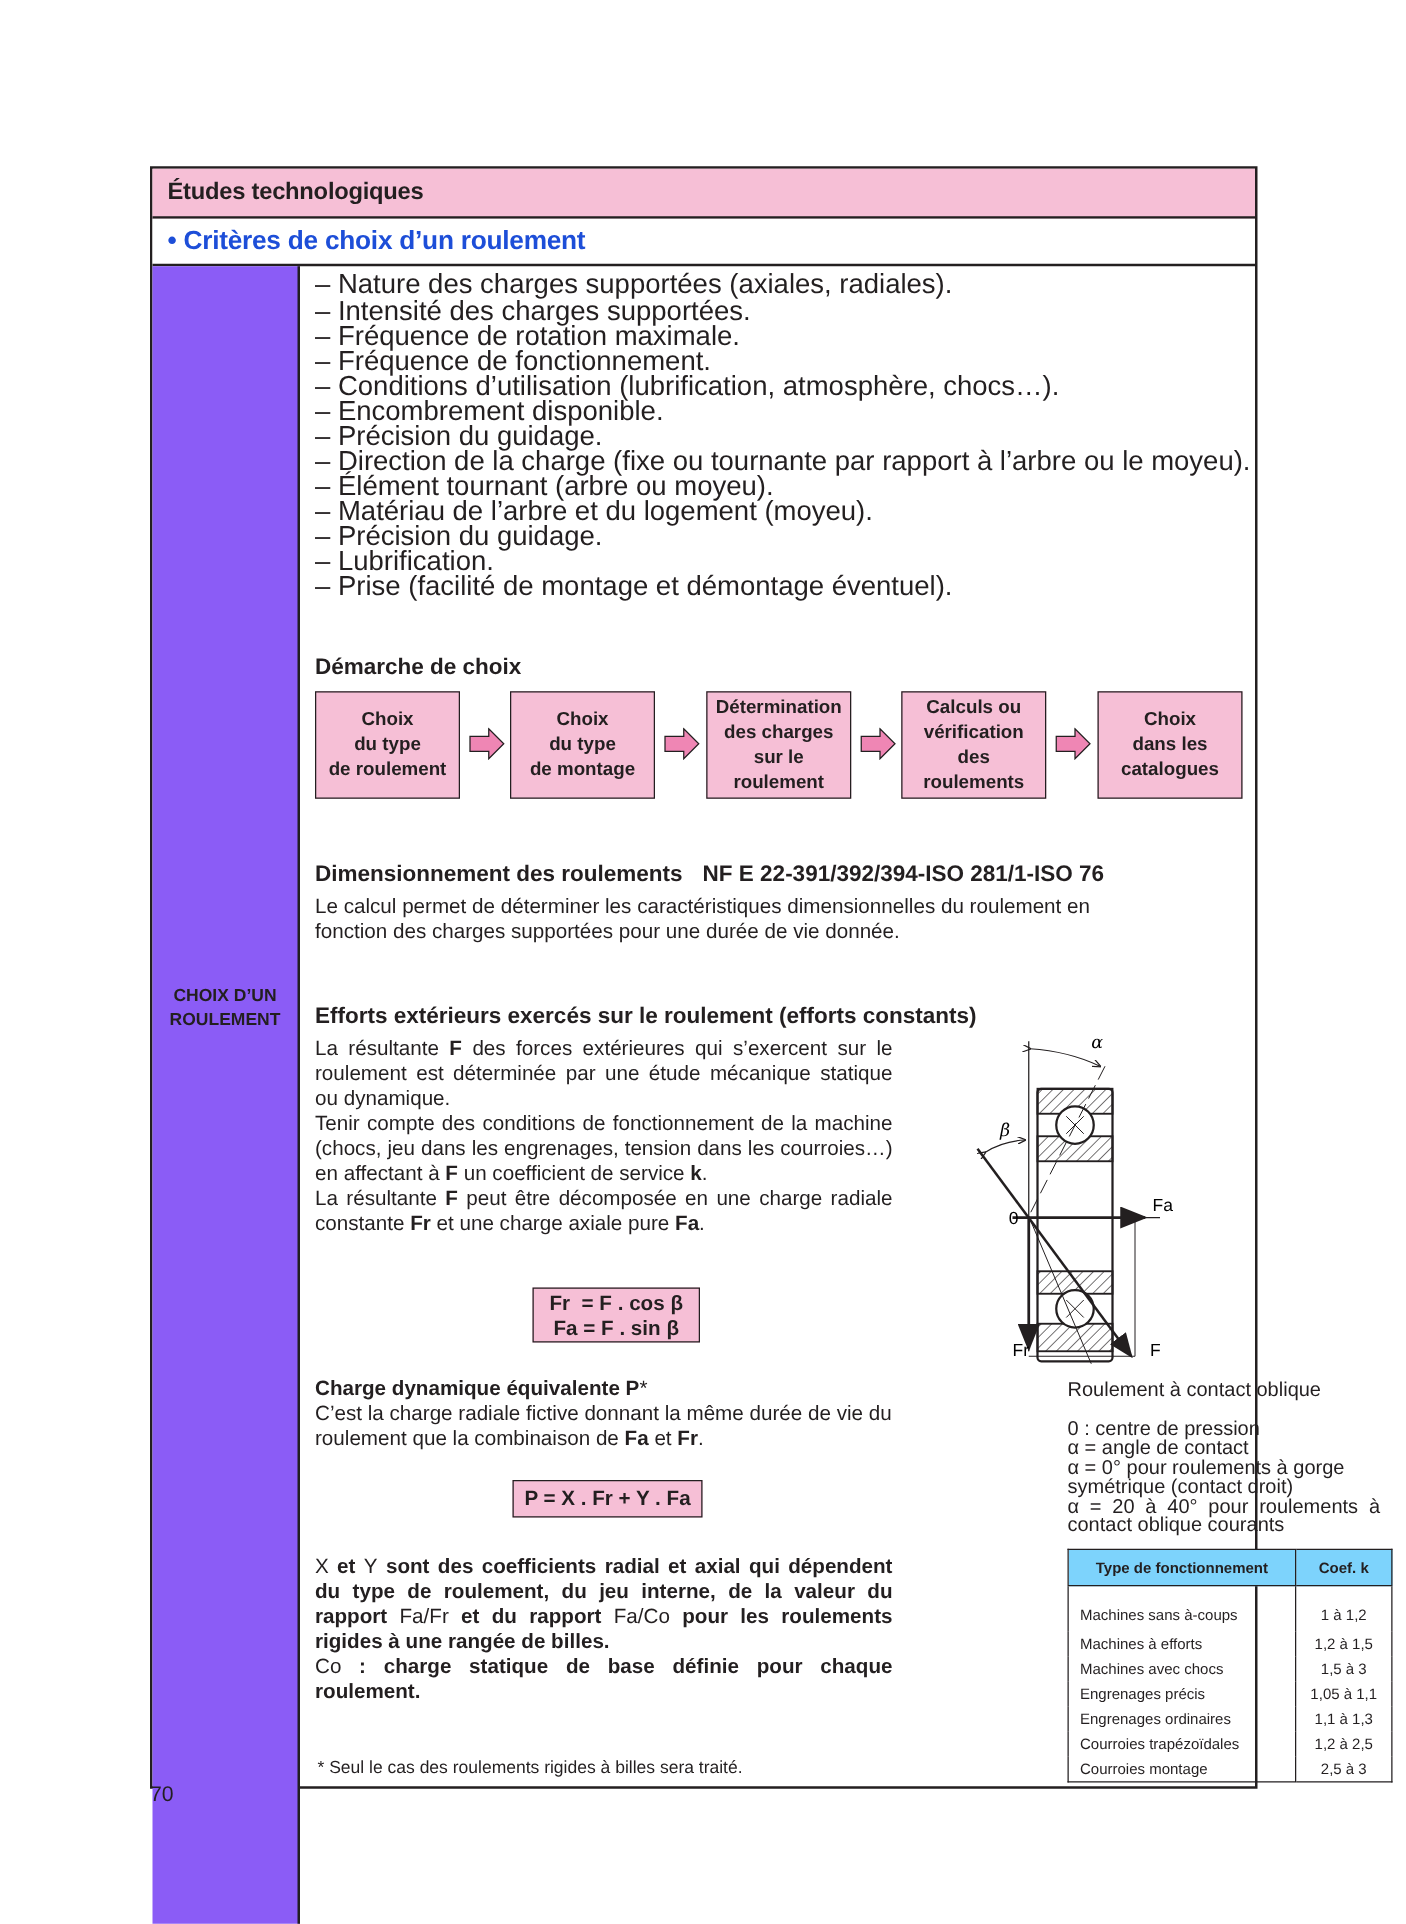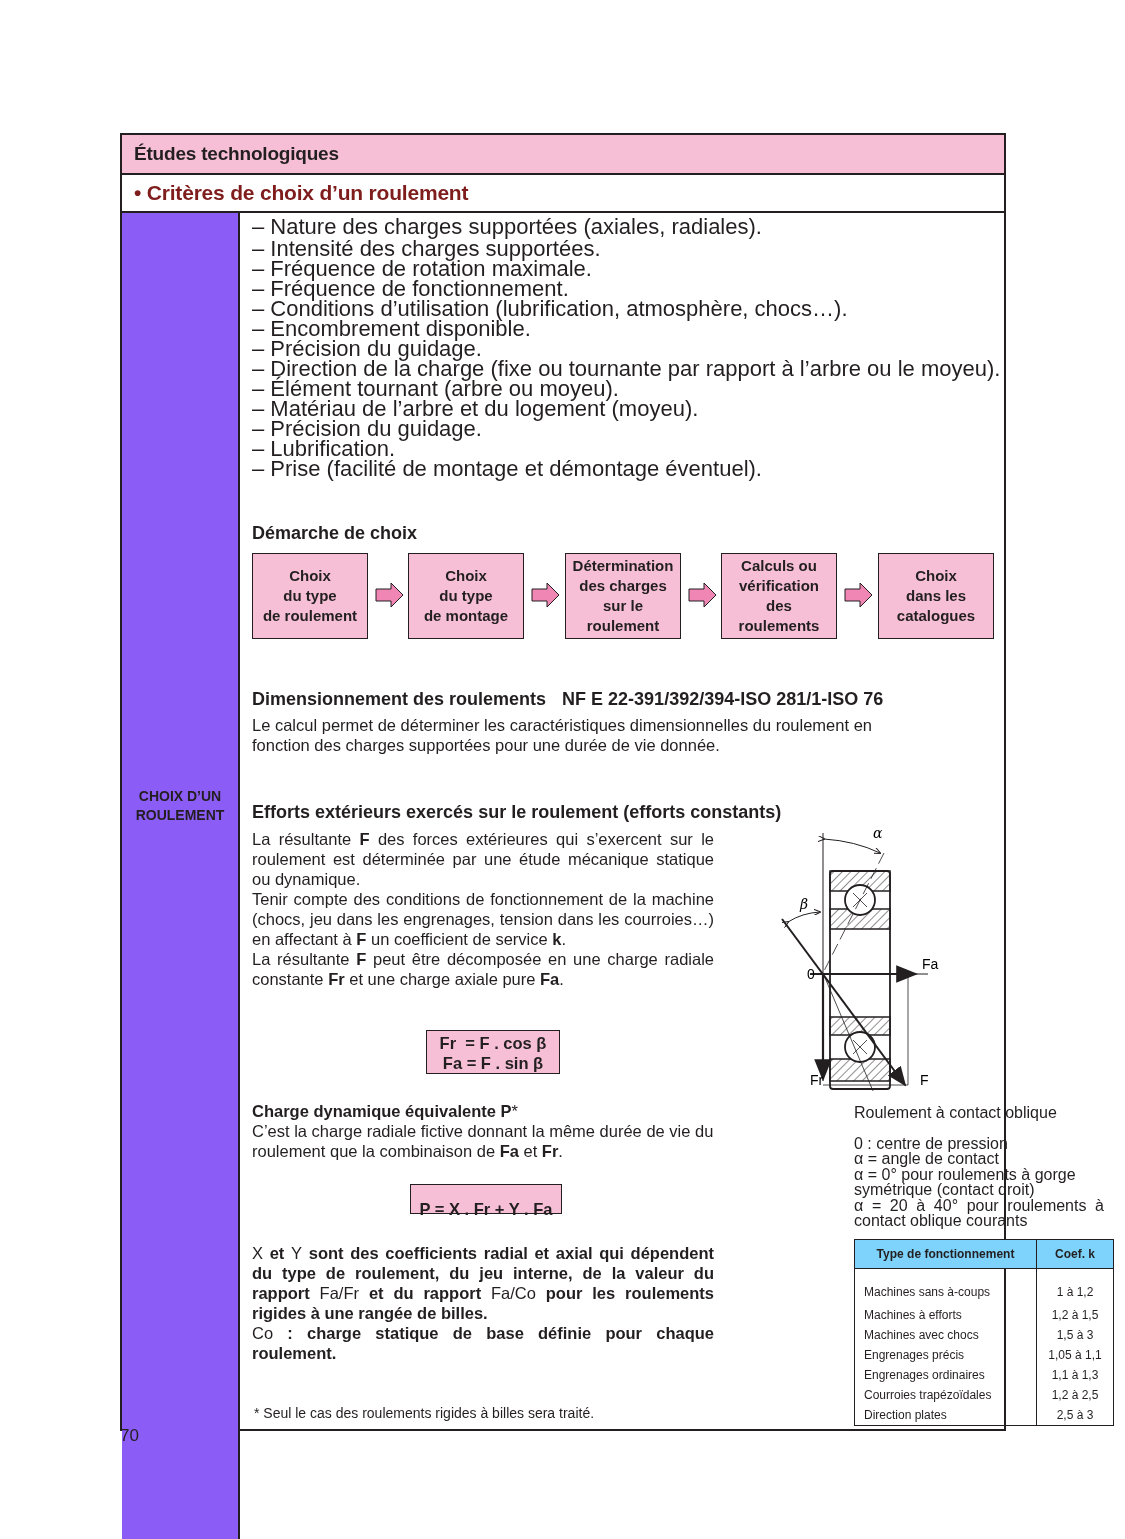--- a/index.html
+++ b/index.html
@@ -1,21 +1,21 @@
 <!DOCTYPE html>
 <html><head>
 <meta charset="utf-8">
 <style>
   html, body { margin: 0; padding: 0; background: #ffffff; }
   body { width: 1125px; height: 1539px; position: relative; font-family: "Liberation Sans", sans-serif; color: #231f20; }
   .frame { position: absolute; left: 120px; top: 133px; width: 882px; height: 1294px; border: 2px solid #231f20; box-sizing: content-box; }
   .hdr1 { position: absolute; left: 0; top: 0; width: 882px; height: 38px; background: #f6bfd6; border-bottom: 2px solid #231f20; }
   .hdr1 span { position: absolute; left: 12px; top: 8px; font-size: 19px; font-weight: bold; letter-spacing: -0.2px; }
   .hdr2 { position: absolute; left: 0; top: 40px; width: 882px; height: 36px; background: #fff; border-bottom: 2px solid #231f20; }
-  .hdr2 span { position: absolute; left: 12px; top: 6px; font-size: 21px; font-weight: bold; color: #7f1d1d; letter-spacing: -0.2px; }
+  .hdr2 span { position: absolute; left: 12px; top: 6px; font-size: 21px; font-weight: bold; color: #1d4ed8; letter-spacing: -0.2px; }
   .side { position: absolute; left: 0; top: 78px; width: 116px; height: 1514px; background: #8b5cf6; border-right: 2px solid #231f20; }
   .side-label { position: absolute; left: 0; width: 116px; top: 574px; text-align: center; font-size: 14px; font-weight: bold; line-height: 19px; }
   .main { position: absolute; left: 118px; top: 78px; width: 764px; height: 1216px; }
   .abs { position: absolute; }
   .crit { position: absolute; left: 12px; top: 4px; font-size: 22px; line-height: 20px; white-space: nowrap; }
   .crit div { height: 20px; }
   .h2 { font-size: 18px; font-weight: bold; white-space: nowrap; }
   .flow-box { position: absolute; top: 340px; width: 116px; height: 86px; background: #f6bfd6; border: 1.5px solid #231f20; box-sizing: border-box; display: flex; align-items: center; justify-content: center; text-align: center; font-size: 15px; font-weight: bold; line-height: 20px; }
   .flow-arrow { position: absolute; top: 369px; width: 30px; height: 26px; }
   .para { font-size: 16.5px; line-height: 20px; }
@@ -86,21 +86,21 @@
     <div class="eqbox" style="left:174px;top:817px;width:134px;height:44px;padding-top:2px;box-sizing:border-box;">
       <div style="white-space:pre">Fr  = F . cos β</div>
       <div>Fa = F . sin β</div>
     </div>
 
     <div class="abs para" style="left:12px;top:888px;width:462px;">
       <div style="font-weight:bold"><span>Charge dynamique équivalente P</span><span style="font-weight:normal">*</span></div>
       <div><span>C’est la charge radiale fictive donnant la même durée de vie du roulement que la combinaison de </span><b>Fa</b><span> et </span><b>Fr</b><span>.</span></div>
     </div>
 
-    <div class="eqbox" style="left:158px;top:971px;width:152px;height:30px;padding-top:14px;box-sizing:border-box;">P = X . Fr + Y . Fa</div>
+    <div class="eqbox" style="left:158px;top:971px;width:152px;height:30px;padding-top:4px;box-sizing:border-box;">P = X . Fr + Y . Fa</div>
 
     <div class="abs para" style="left:12px;top:1030px;width:462px;text-align:justify;">
       <div><span>X</span><b> et </b><span>Y</span><b> sont des coefficients radial et axial qui dépendent du type de roulement, du jeu interne, de la valeur du rapport </b><span>Fa/Fr</span><b> et du rapport </b><span>Fa/Co</span><b> pour les roulements rigides à une rangée de billes.</b></div>
       <div><span>Co</span><b> : charge statique de base définie pour chaque roulement.</b></div>
     </div>
 
     <div class="abs" style="left:14px;top:1192px;font-size:14px;white-space:nowrap;">* Seul le cas des roulements rigides à billes sera traité.</div>
 
     <svg class="abs" style="left:540px;top:610px;" width="220" height="270" viewBox="0 0 220 270">
       <defs>
@@ -189,21 +189,21 @@
           </tr>
           <tr>
             <td>Engrenages ordinaires</td>
             <td class="c2">1,1 à 1,3</td>
           </tr>
           <tr>
             <td>Courroies trapézoïdales</td>
             <td class="c2">1,2 à 2,5</td>
           </tr>
           <tr>
-            <td>Direction plates</td>
+            <td>Courroies montage</td>
             <td class="c2">2,5 à 3</td>
           </tr>
         </tbody>
     </table>
   <div class="flow-box" style="left: 12px;">
         <div>
           <div>Choix</div>
           <div>du type</div>
           <div>de roulement</div>
         </div>

